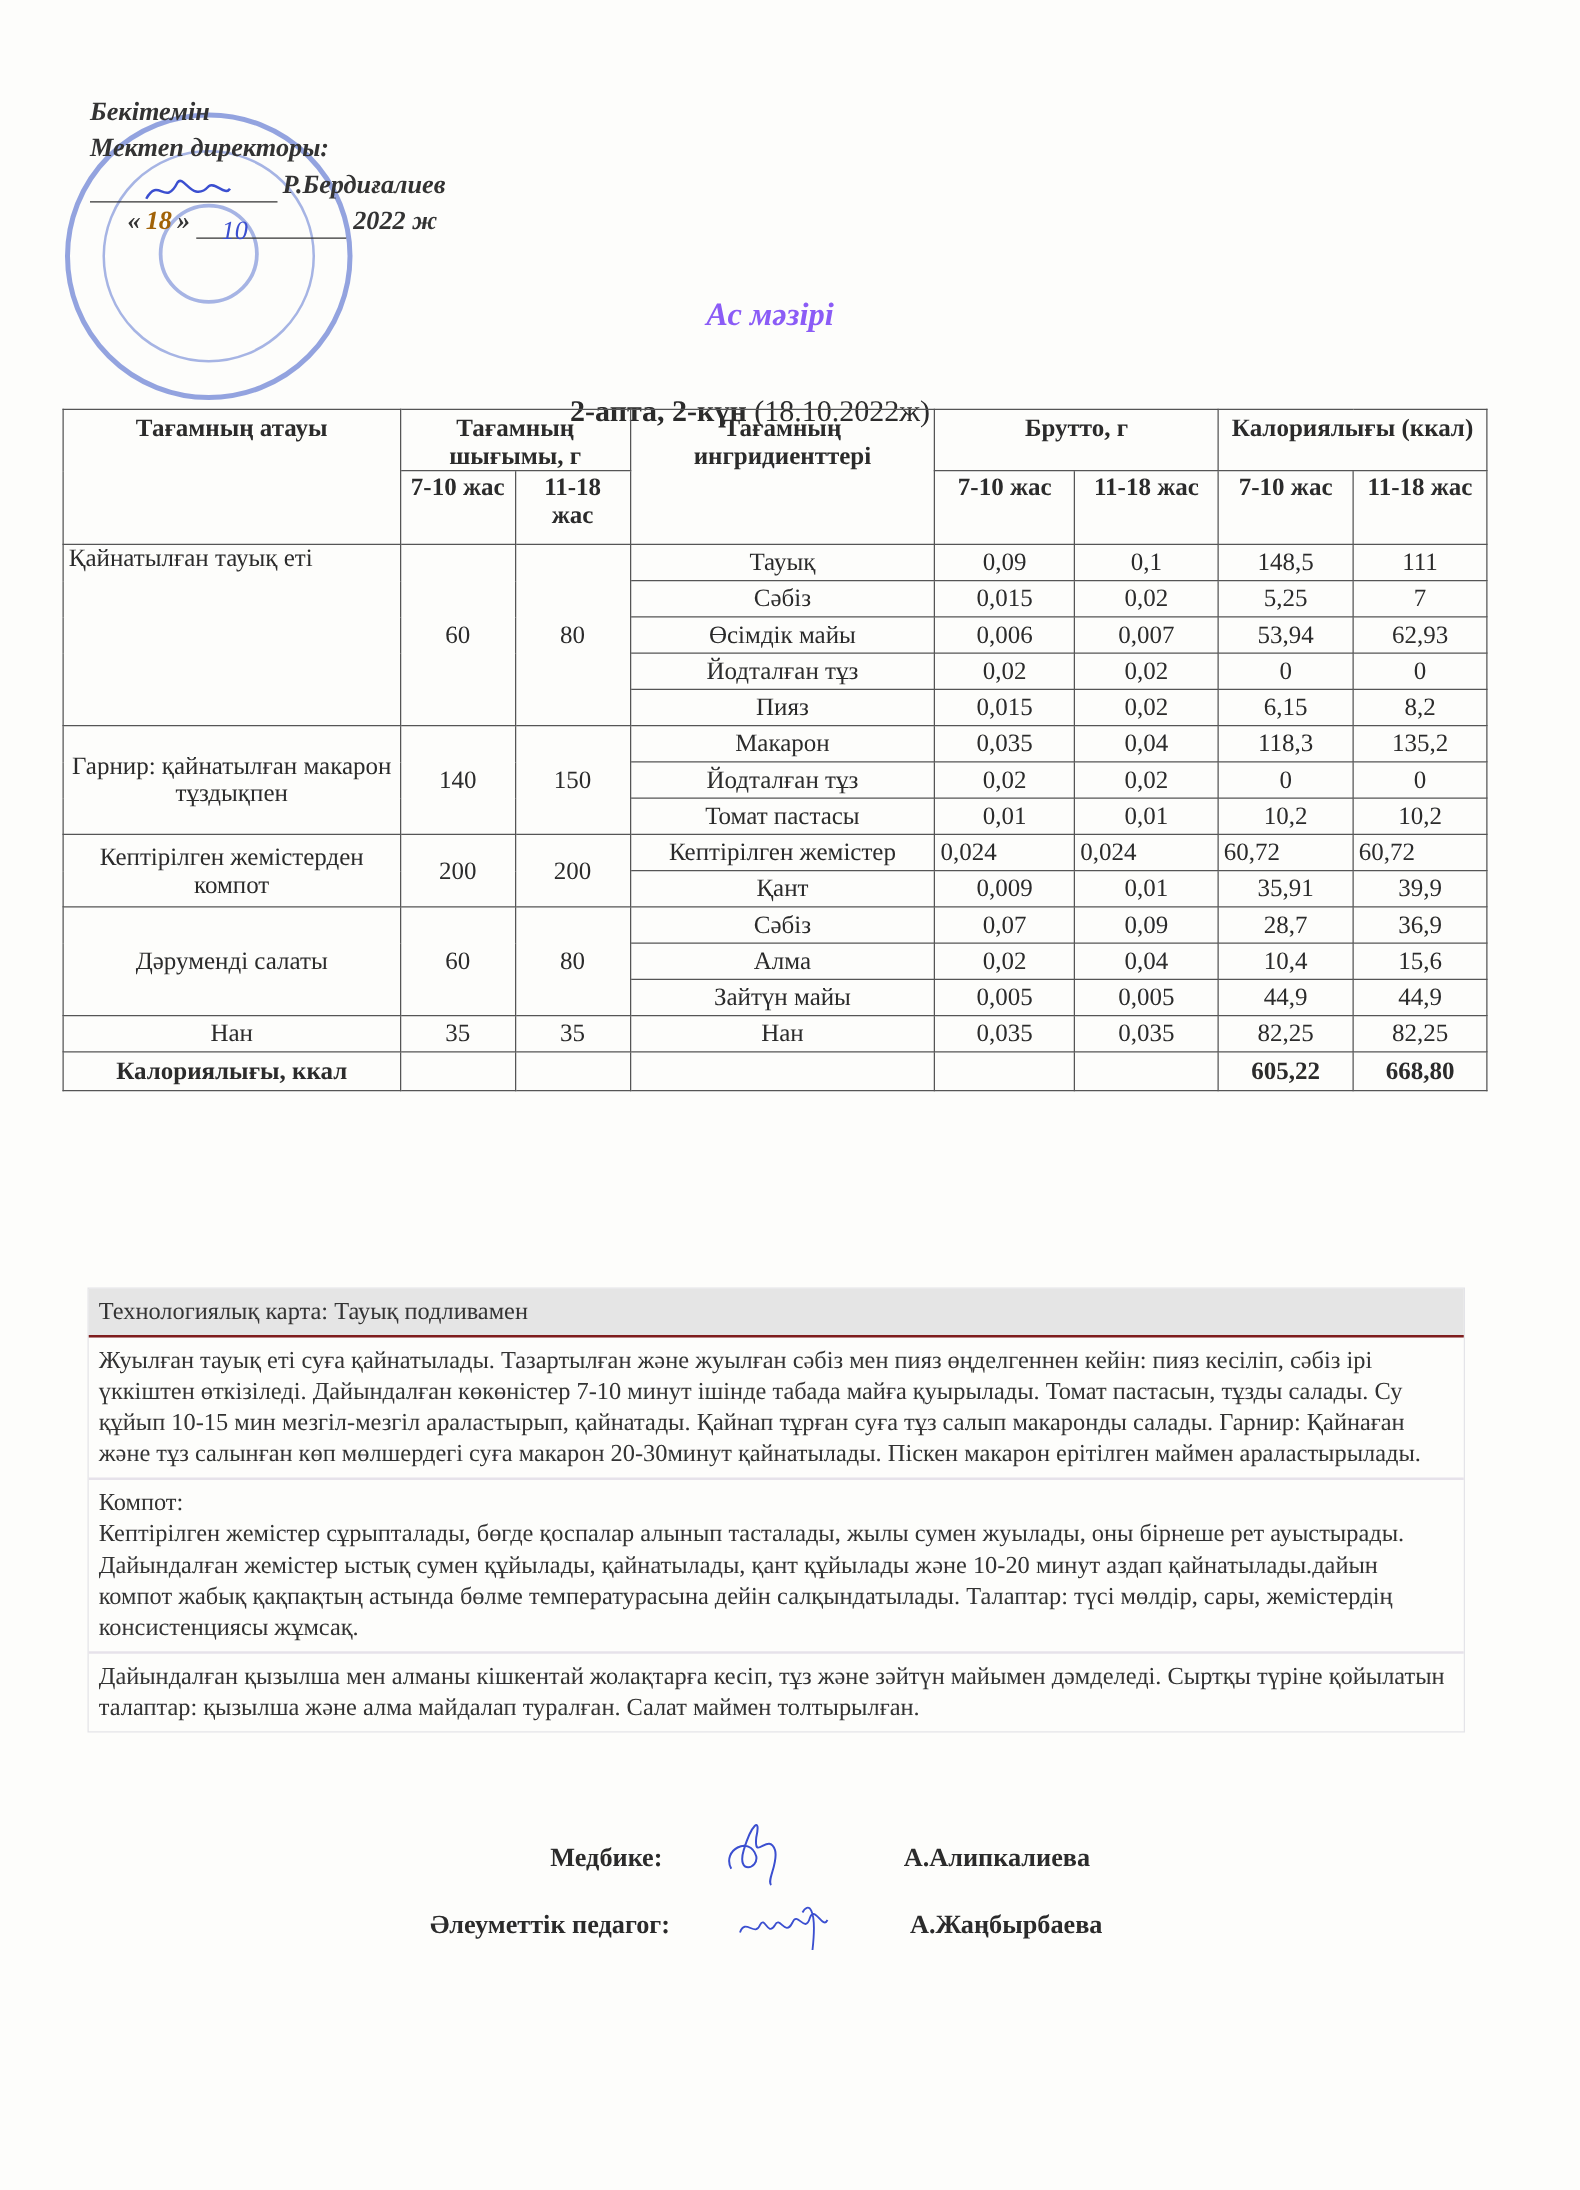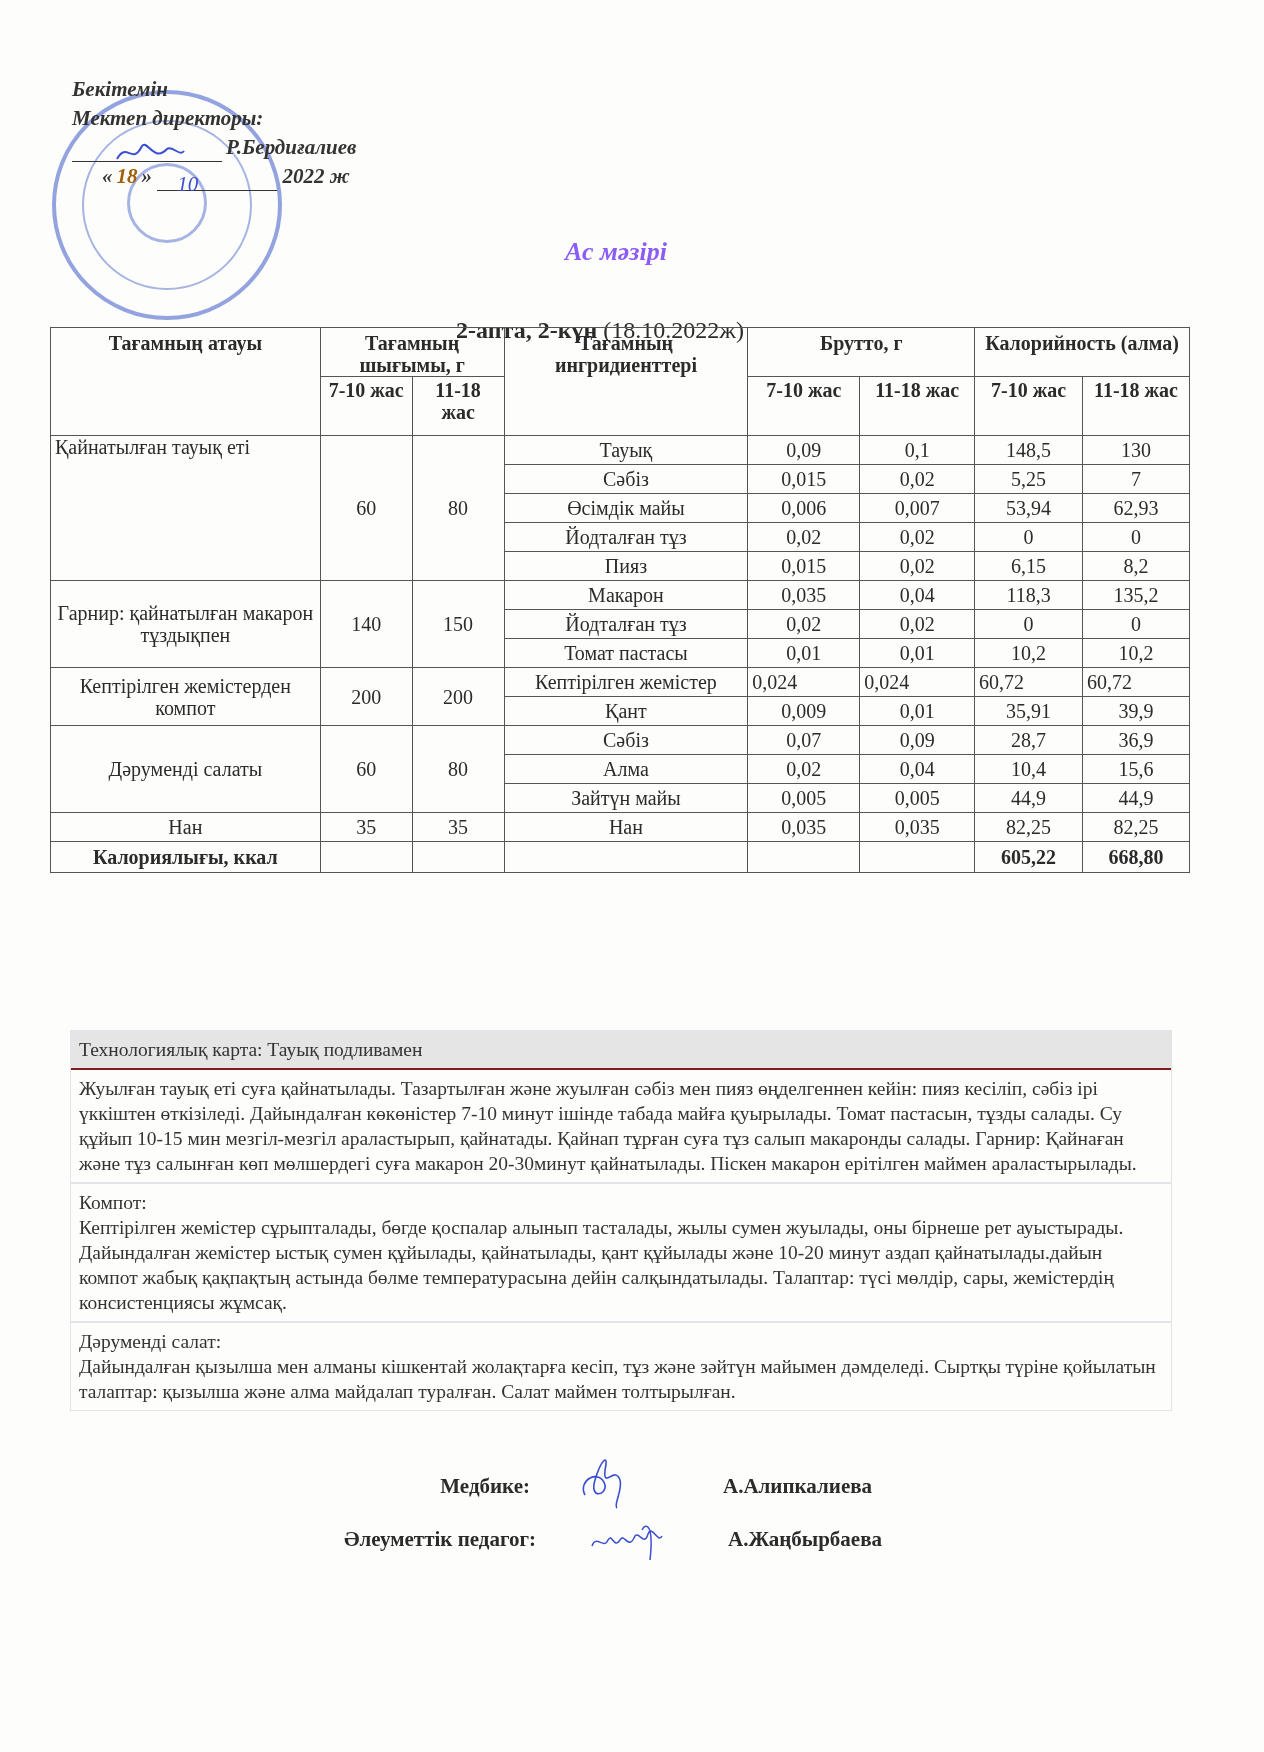--- a/index.html
+++ b/index.html
@@ -82,41 +82,41 @@
       <col style="width:115px">
       <col style="width:108px">
       <col style="width:107px">
   </colgroup>
   <thead>
     <tr>
       <th rowspan="2">Тағамның атауы</th>
       <th colspan="2">Тағамның шығымы, г</th>
       <th rowspan="2">Тағамның ингридиенттері</th>
       <th colspan="2">Брутто, г</th>
-      <th colspan="2">Калорийность (алма)</th>
+      <th colspan="2">Калориялығы (ккал)</th>
     </tr>
     <tr>
       <th class="sub">7-10 жас</th>
       <th class="sub">11-18 жас</th>
       <th class="sub">7-10 жас</th>
       <th class="sub">11-18 жас</th>
       <th class="sub">7-10 жас</th>
       <th class="sub">11-18 жас</th>
     </tr>
   </thead>
   <tbody id="menu-body">
       <tr>
         <td rowspan="5" class="dish-first">Қайнатылған тауық еті</td>
         <td rowspan="5">60</td>
         <td rowspan="5">80</td>
         <td>Тауық</td>
         <td>0,09</td>
         <td>0,1</td>
         <td>148,5</td>
-        <td>130</td>
+        <td>111</td>
       </tr>
       <tr>
         <td>Сәбіз</td>
         <td>0,015</td>
         <td>0,02</td>
         <td>5,25</td>
         <td>7</td>
       </tr>
       <tr>
         <td>Өсімдік майы</td>
@@ -232,21 +232,20 @@
 <div class="abs techcard">
   <div class="tc-head">Технологиялық карта: Тауық подливамен</div>
   <div class="tc-sec">
     <div>Жуылған тауық еті суға қайнатылады. Тазартылған және жуылған сәбіз мен пияз өңделгеннен кейін: пияз кесіліп, сәбіз ірі үккіштен өткізіледі. Дайындалған көкөністер 7-10 минут ішінде табада майға қуырылады. Томат пастасын, тұзды салады. Су құйып 10-15 мин мезгіл-мезгіл араластырып, қайнатады. Қайнап тұрған суға тұз салып макаронды салады. Гарнир: Қайнаған және тұз салынған көп мөлшердегі суға макарон 20-30минут қайнатылады. Піскен макарон ерітілген маймен араластырылады.</div>
   </div>
   <div class="tc-sec">
     <div>Компот:</div>
     <div>Кептірілген жемістер сұрыпталады, бөгде қоспалар алынып тасталады, жылы сумен жуылады, оны бірнеше рет ауыстырады. Дайындалған жемістер ыстық сумен құйылады, қайнатылады, қант құйылады және 10-20 минут аздап қайнатылады.дайын компот жабық қақпақтың астында бөлме температурасына дейін салқындатылады. Талаптар: түсі мөлдір, сары, жемістердің консистенциясы жұмсақ.</div>
   </div>
   <div class="tc-sec">
-    <div>Дәруменді салат:</div>
     <div>Дайындалған қызылша мен алманы кішкентай жолақтарға кесіп, тұз және зәйтүн майымен дәмделеді. Сыртқы түріне қойылатын талаптар: қызылша және алма майдалап туралған. Салат маймен толтырылған.</div>
   </div>
 </div>
 
 <div class="sig-row">
   <div class="sig-label" style="left:330px;width:200px;top:1474px;">Медбике:</div>
   <svg class="sig-scribble" style="left:575px;top:1450px;" width="60" height="62">
     <path d="M10 45 C2 30,25 18,30 35 C32 45,14 50,20 30 C26 10,34 2,30 20 C28 40,40 15,45 30 C48 40,38 55,42 58" stroke="#3b4fd0" stroke-width="1.6" fill="none"></path>
   </svg>
   <div class="sig-name" style="left:723px;top:1474px;">А.Алипкалиева</div>

